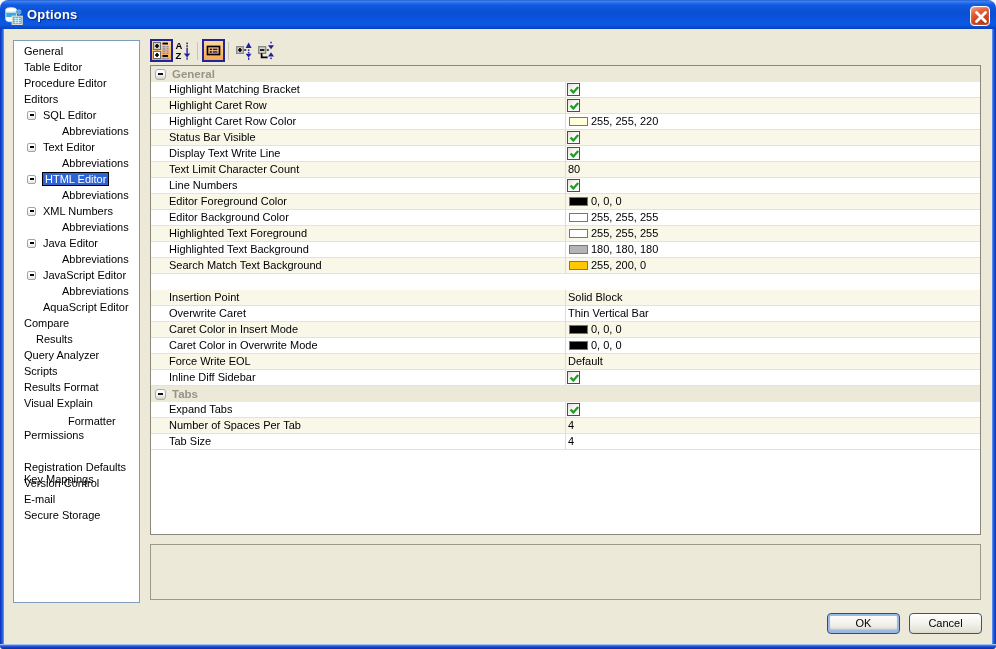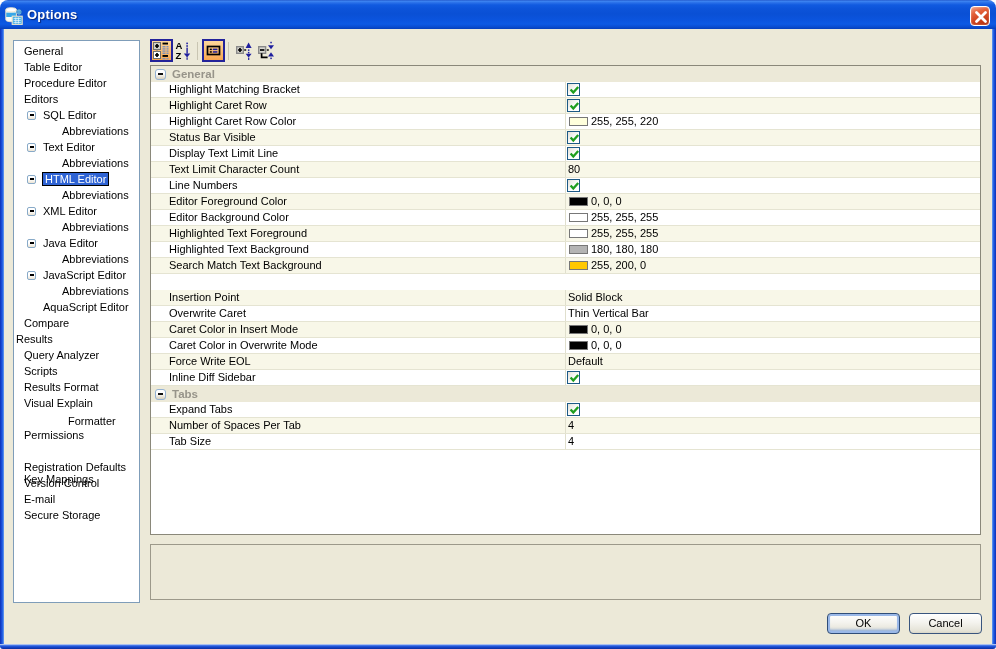--- a/index.html
+++ b/index.html
@@ -119,38 +119,38 @@
       <div class="ti" style="top: 97.5px; left: 29px; text-align: right;">Text Editor</div>
       <div class="minus" style="left: 13px; top: 101.5px;">
         <i></i>
       </div>
       <div class="ti" style="top: 113.5px; left: 48px;">Abbreviations</div>
       <div class="ti" style="top: 129.5px; left: 29px;"><span class="sel">HTML Editor</span></div>
       <div class="minus" style="left: 13px; top: 133.5px;">
         <i></i>
       </div>
       <div class="ti" style="top: 145.5px; left: 48px;">Abbreviations</div>
-      <div class="ti" style="top: 161.5px; left: 29px;">XML Editor</div>
+      <div class="ti" style="top: 161.5px; left: 29px;">XML Numbers</div>
       <div class="minus" style="left: 13px; top: 165.5px;">
         <i></i>
       </div>
       <div class="ti" style="top: 177.5px; left: 48px;">Abbreviations</div>
       <div class="ti" style="top: 193.5px; left: 29px;">Java Editor</div>
       <div class="minus" style="left: 13px; top: 197.5px;">
         <i></i>
       </div>
       <div class="ti" style="top: 209.5px; left: 48px;">Abbreviations</div>
       <div class="ti" style="top: 225.5px; left: 29px;">JavaScript Editor</div>
       <div class="minus" style="left: 13px; top: 229.5px;">
         <i></i>
       </div>
       <div class="ti" style="top: 241.5px; left: 48px;">Abbreviations</div>
       <div class="ti" style="top: 257.5px; left: 29px;">AquaScript Editor</div>
       <div class="ti" style="top: 273.5px; left: 10px;">Compare</div>
-      <div class="ti" style="top: 289.5px; left: 2px;">Results</div>
+      <div class="ti" style="top: 289.5px; left: 22px;">Results</div>
       <div class="ti" style="top: 305.5px; left: 10px;">Query Analyzer</div>
       <div class="ti" style="top: 321.5px; left: 10px;">Scripts</div>
       <div class="ti" style="top: 337.5px; left: 10px;">Results Format</div>
       <div class="ti" style="top: 353.5px; left: 10px;">Visual Explain</div>
       <div class="ti" style="top: 372px; left: 10px; padding-left: 44px;">Formatter</div>
       <div class="ti" style="top: 385.5px; left: 10px;">Permissions</div>
       <div class="ti" style="top: 401.5px; left: 10px; margin-top: 28px;">Key Mappings</div>
       <div class="ti" style="top: 417.5px; left: 10px;">Registration Defaults</div>
       <div class="ti" style="top: 433.5px; left: 10px;">Version Control</div>
       <div class="ti" style="top: 449.5px; left: 10px;">E-mail</div>
@@ -192,21 +192,21 @@
         <div class="vline"></div>
         <div class="lab">Status Bar Visible</div>
         <div class="cb">
           <svg width="13" height="13" viewBox="0 0 13 13">
             <path d="M2.6 5.4 L5.3 8.5 L10.2 2.9" stroke="#1f9e1f" stroke-width="2.3" fill="none"></path>
           </svg>
         </div>
       </div>
       <div class="row a" style="top:80px">
         <div class="vline"></div>
-        <div class="lab">Display Text Limit Line</div>
+        <div class="lab">Display Text Write Line</div>
         <div class="cb">
           <svg width="13" height="13" viewBox="0 0 13 13">
             <path d="M2.6 5.4 L5.3 8.5 L10.2 2.9" stroke="#1f9e1f" stroke-width="2.3" fill="none"></path>
           </svg>
         </div>
       </div>
       <div class="row b" style="top:96px">
         <div class="vline"></div>
         <div class="lab">Text Limit Character Count</div>
         <div class="val">80</div>

